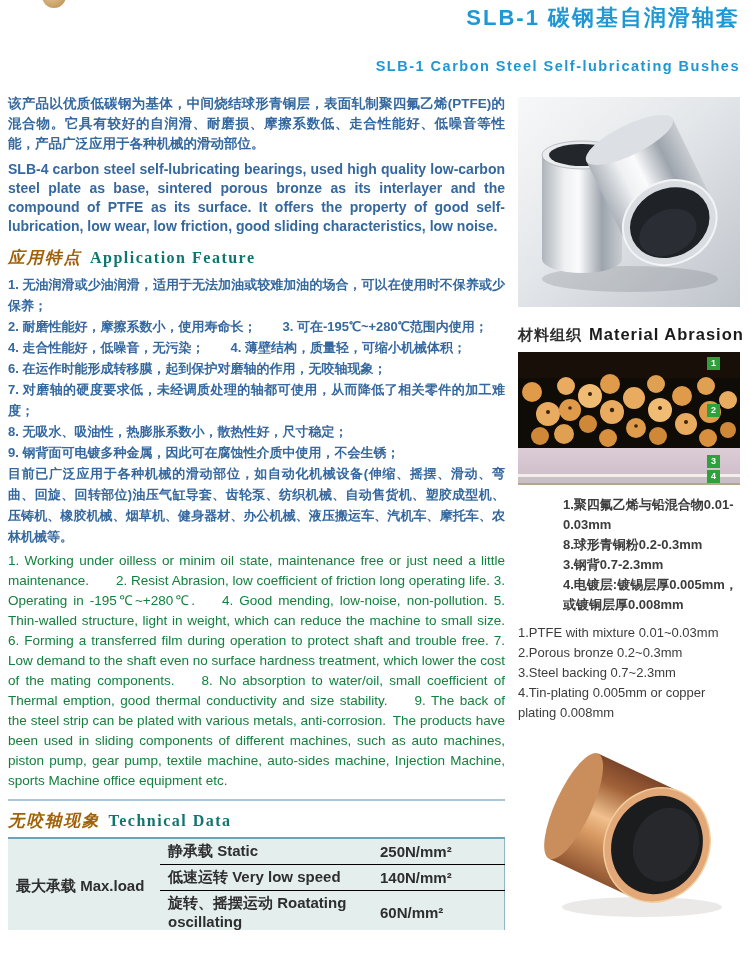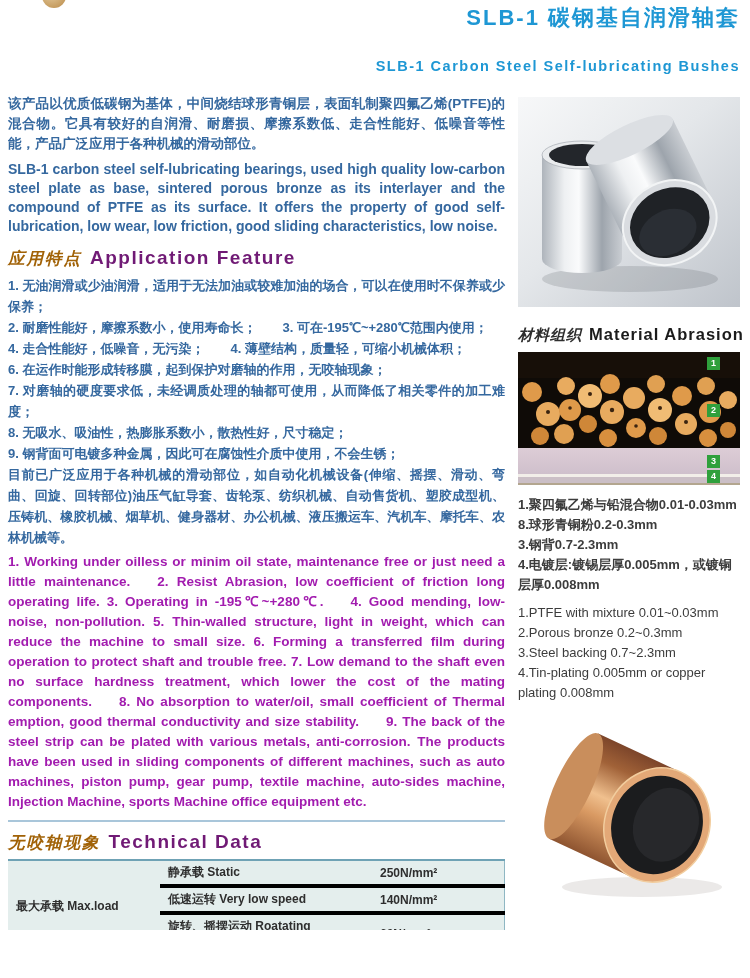--- a/index.html
+++ b/index.html
@@ -34,64 +34,64 @@
   .intro-en {
     color:#35689f; font-size:14px; line-height:19px; font-weight:bold;
     text-align:justify; margin-bottom:10px;
   }
   .sec-head { margin-bottom:4px; line-height:24px; white-space:nowrap; }
   .sec-head .zh {
     font-family:"Liberation Serif", serif; font-style:italic; font-weight:bold;
     font-size:16.5px; color:#a16207; letter-spacing:2px; margin-right:8px;
   }
   .sec-head .en {
-    font-size:19px; font-weight:bold; color:#701a75; letter-spacing:1.5px;
+    font-size:16px; font-weight:bold; color:#0f766e; letter-spacing:1.5px;font-family:Liberation Serif, serif;
   }
   .app-list { margin-top:4px; }
   .app-list .li {
     color:#35689f; font-size:13px; line-height:21px; font-weight:600;
     text-align:justify;
   }
   .app-en {
-    margin-top:4px; color:#a21caf; font-size:13.5px; line-height:20px;
-    font-weight:bold; text-align:justify;
+    margin-top:4px; color:#15803d; font-size:13.5px; line-height:20px;
+    font-weight:normal; text-align:justify;
   }
   .rule {
     margin:8px 0; border:none; border-top:2px solid #a9c6da; height:0;
   }
   
   table.tech {
     width:100%; border-collapse:collapse; background:#e4eeed;
     border-top:2px solid #6fa2b5; border-bottom:2px solid #6fa2b5;
     border-right:1px solid #8fb7c3; table-layout:fixed;
   }
   table.tech td {
-    font-size:12px; color:#2e2e2e; font-weight:600;
+    font-size:15px; color:#2e2e2e; font-weight:600;
     padding:3px 6px 3px 8px; vertical-align:middle; height:21px;
   }
   td.c1 { width:152px; padding-left:22px; white-space:pre-line; }
   td.c2 { width:212px; }
   td.c3 { color:#1f1f1f; }
   tr.gsep td { border-top:1.5px solid #6fa2b5; }
-  tr.ssep td { border-top:4px solid #000000;margin-top:25px; }
+  tr.ssep td { border-top:1px solid #000000;margin-top:25px; }
   
   .photo1 { width:222px; height:210px; margin-bottom:12px; }
   .mat-head { margin-bottom:6px; line-height:22px; white-space:nowrap; }
   .mat-head .zh {
-    font-family:"Liberation Serif", serif; font-style:italic; font-weight:bold;
+    font-family:"Liberation Serif", serif; font-weight:bold;
     font-size:15px; color:#2e2e2e; letter-spacing:1px; margin-right:7px;
   }
   .mat-head .en { font-size:16.5px; font-weight:bold; color:#1b1b1b; letter-spacing:1px; }
   .micro-wrap { position:relative; width:222px; height:133px; margin-bottom:10px; }
   .badge {
     position:absolute; width:13px; height:13px; background:#2fa03c;
     color:#ffffff; font-size:9px; font-weight:bold; text-align:center;
     line-height:13px; right:20px;
   }
-  .notes { margin-top:2px; }
+  .notes { margin-top:2px;margin-left:45px; }
   .notes .n-zh {
     color:#3c3c3c; font-size:13px; line-height:20px; font-weight:bold;
   }
   .notes-en { margin-top:8px; }
   .notes-en .n-en {
     color:#3c3c3c; font-size:13px; line-height:20px; font-weight:normal;
   }
   .photo2 { width:195px; height:195px; margin:12px 0 0 24px; }
 </style>
 </head>
@@ -102,21 +102,21 @@
   <div class="logo-partial"></div>
 
   <div class="hdr">
     <div class="t-zh">SLB-1 碳钢基自润滑轴套</div>
     <div class="t-en">SLB-1 Carbon Steel Self-lubricating Bushes</div>
   </div>
 
   <div class="col-left">
 
     <p class="intro-zh">该产品以优质低碳钢为基体，中间烧结球形青铜层，表面轧制聚四氟乙烯(PTFE)的混合物。它具有较好的自润滑、耐磨损、摩擦系数低、走合性能好、低噪音等性能，产品广泛应用于各种机械的滑动部位。</p>
-    <p class="intro-en">SLB-1 carbon steel self-lubricating bearings, used high quality low-carbon steel plate as base, sintered porous bronze as its interlayer and the compound of PTFE as its surface. It offers the property of good self-lubrication, low wear, low friction, good sliding characteristics, low noise.</p>
+    <p class="intro-en">SLB-4 carbon steel self-lubricating bearings, used high quality low-carbon steel plate as base, sintered porous bronze as its interlayer and the compound of PTFE as its surface. It offers the property of good self-lubrication, low wear, low friction, good sliding characteristics, low noise.</p>
 
     <div class="sec-head">
       <span class="zh">应用特点</span><span class="en">Application Feature</span>
     </div>
 
     <div class="app-list">
       <div class="li">1. 无油润滑或少油润滑，适用于无法加油或较难加油的场合，可以在使用时不保养或少保养；</div>
       <div class="li">2. 耐磨性能好，摩擦系数小，使用寿命长；　　3. 可在-195℃~+280℃范围内使用；</div>
       <div class="li">4. 走合性能好，低噪音，无污染；　　4. 薄壁结构，质量轻，可缩小机械体积；</div>
       <div class="li">6. 在运作时能形成转移膜，起到保护对磨轴的作用，无咬轴现象；</div>

